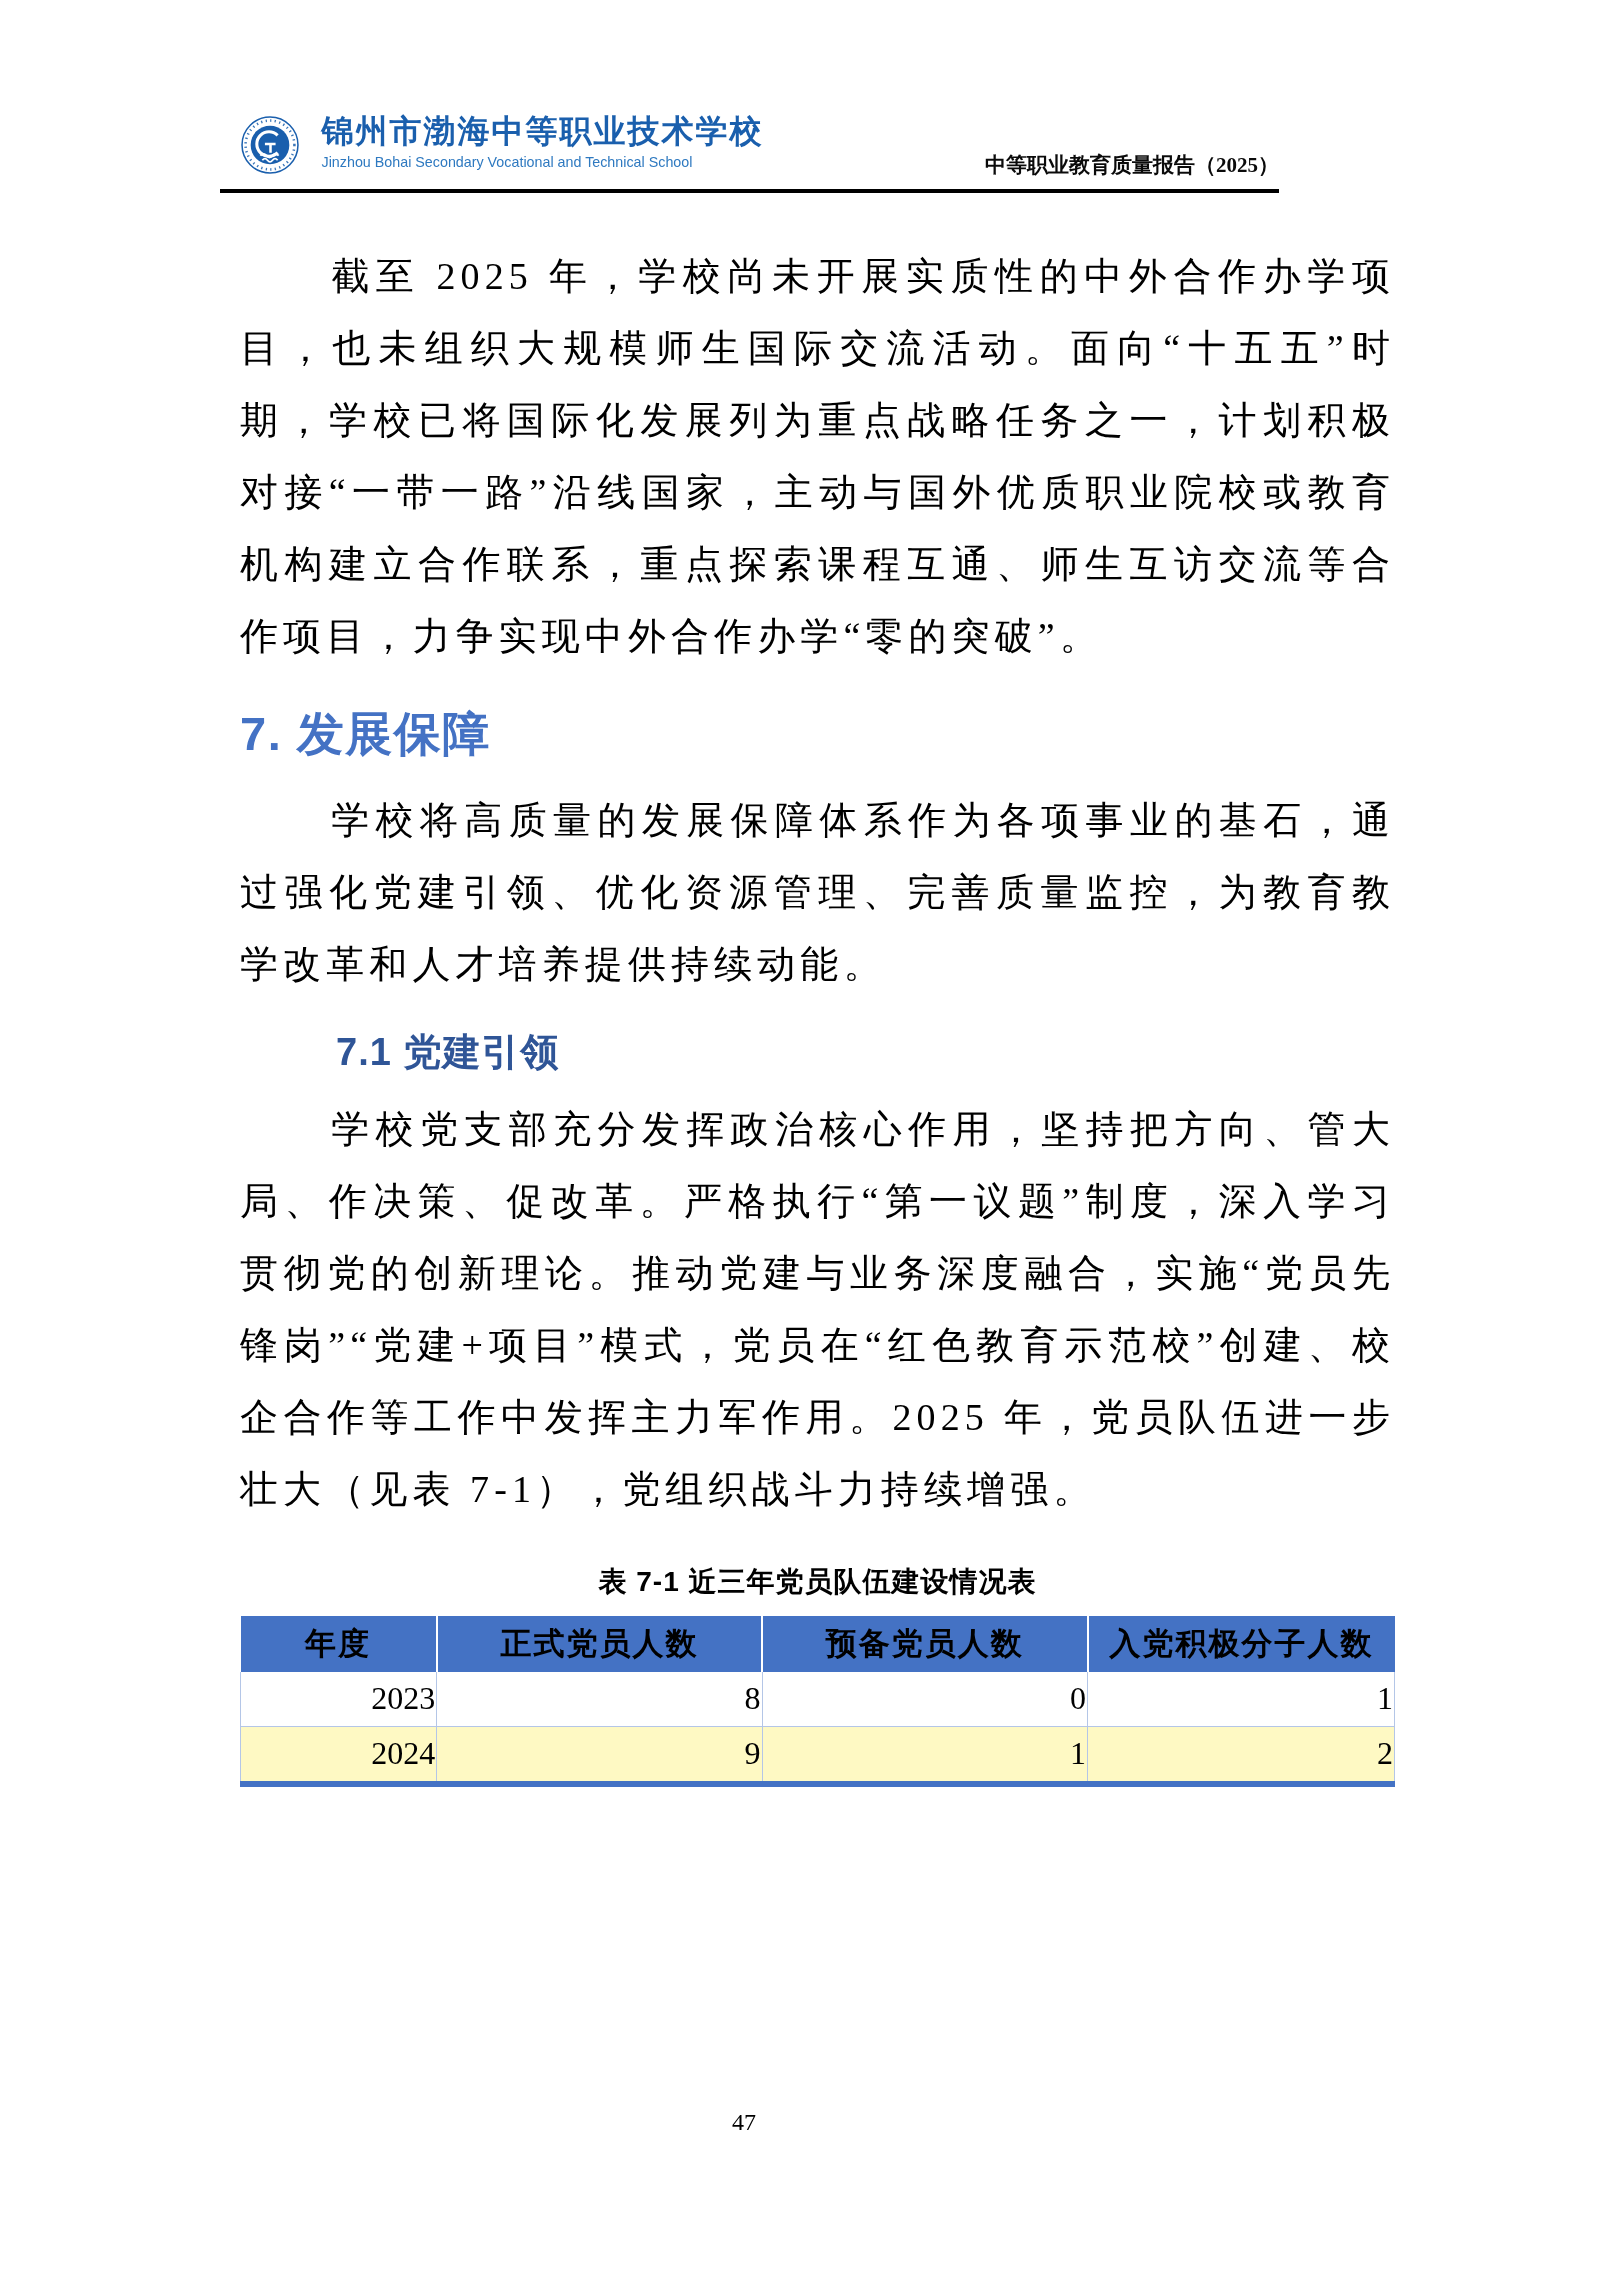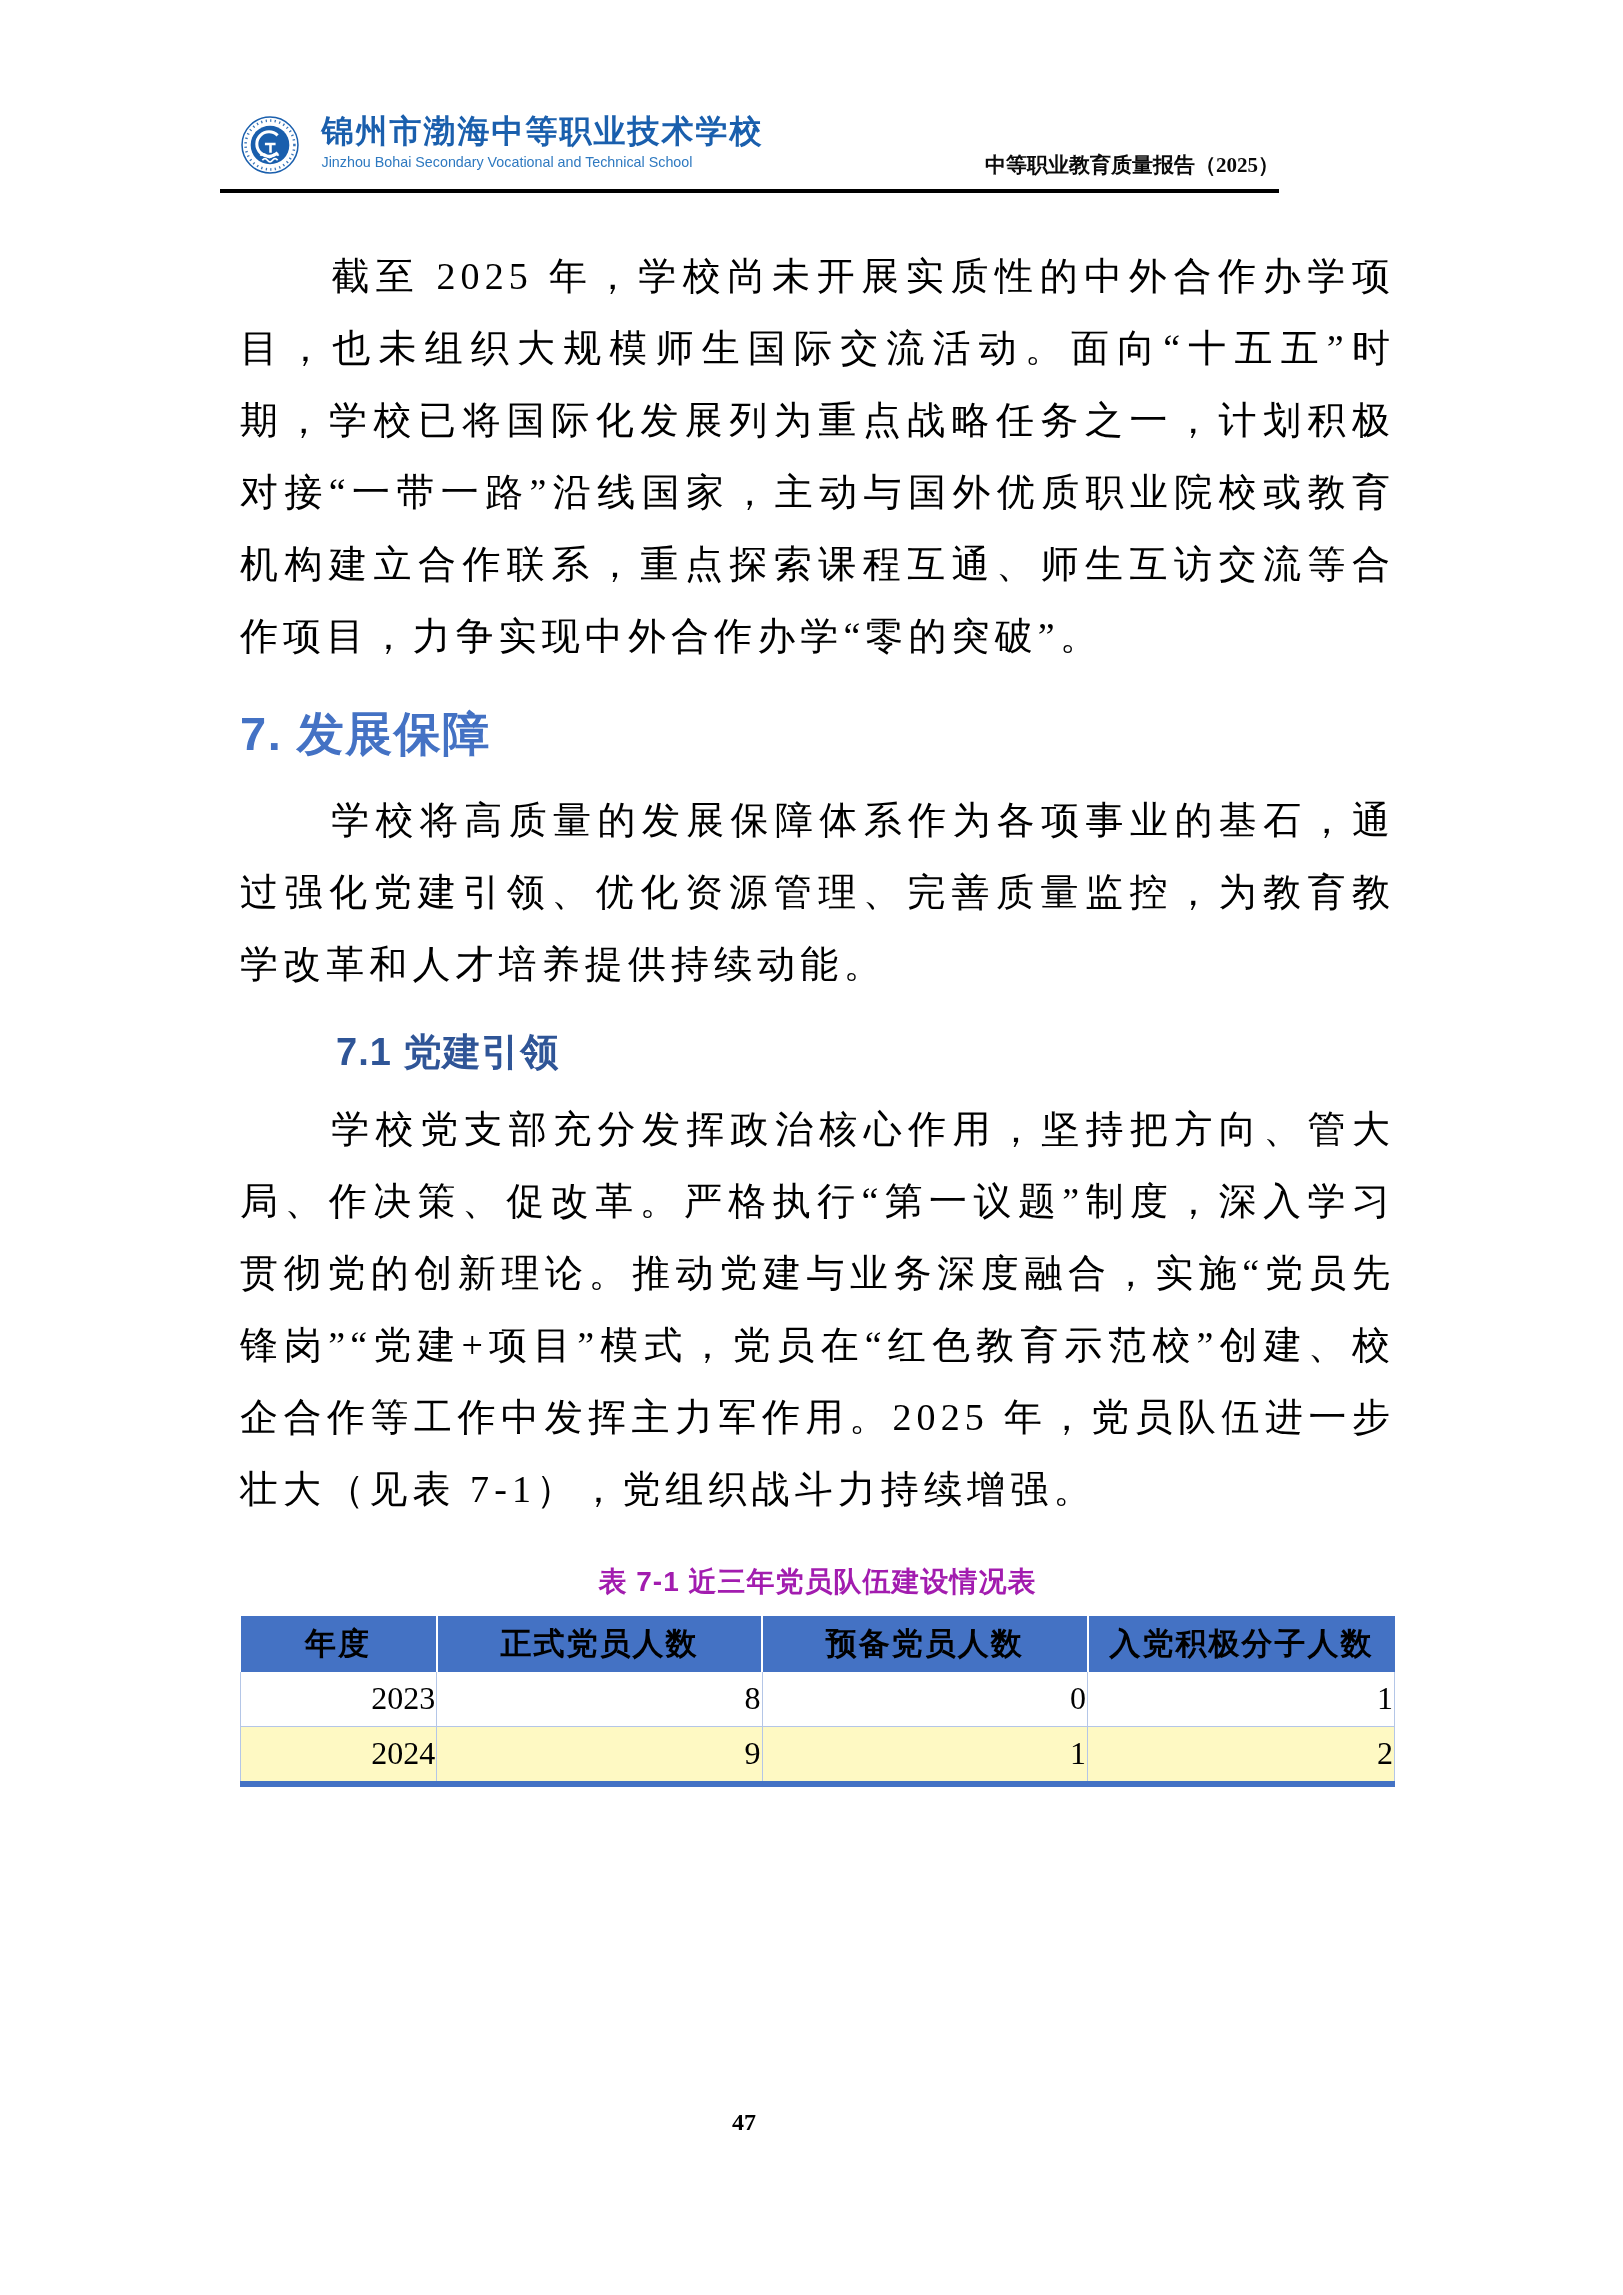--- a/index.html
+++ b/index.html
@@ -95,21 +95,21 @@
     color: #000;
   }
   .para.tight { margin-top: 23.5px; }
 
   
   .tbl-caption {
     font-family: "Liberation Sans", "DejaVu Sans", sans-serif;
     font-weight: 700;
     font-size: 28px;
     line-height: 32px;
-    color: #a21caf;
+    color: #000000;
     text-align: center;
     margin-top: 41px;
     letter-spacing: 1px;
   }
   table.party {
     width: 100%;
     margin-top: 17.4px;
     border-collapse: collapse;
     table-layout: fixed;
   }
@@ -144,21 +144,20 @@
 
   
   .pagenum {
     position: absolute;
     top: 2109px;
     left: 716px;
     width: 56px;
     text-align: center;
     font-size: 24px;
     color: #000;
-    font-weight: bold;
   }
 </style>
 </head>
 <body>
 
 <div class="page">
 
   <div class="hdr">
     <div class="logo-wrap">
       <svg viewBox="0 0 118 118" width="60" height="60">

